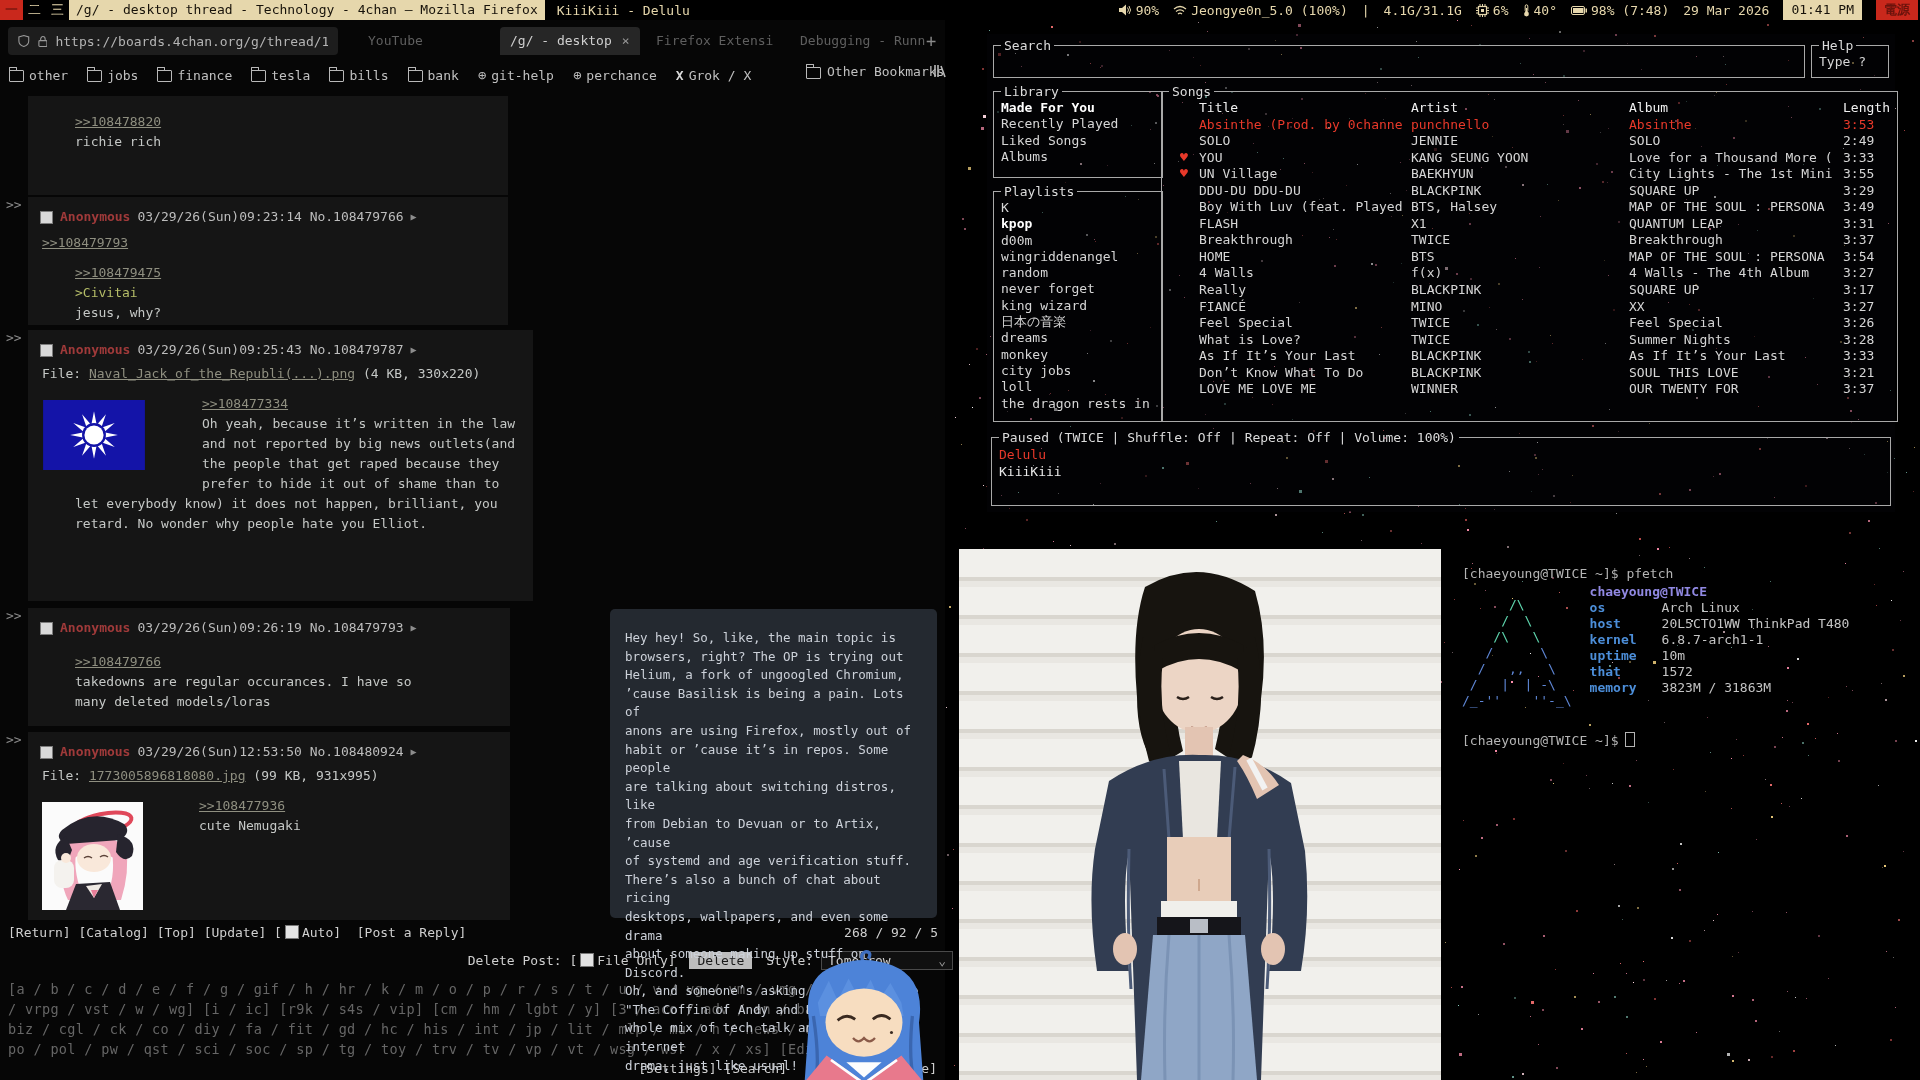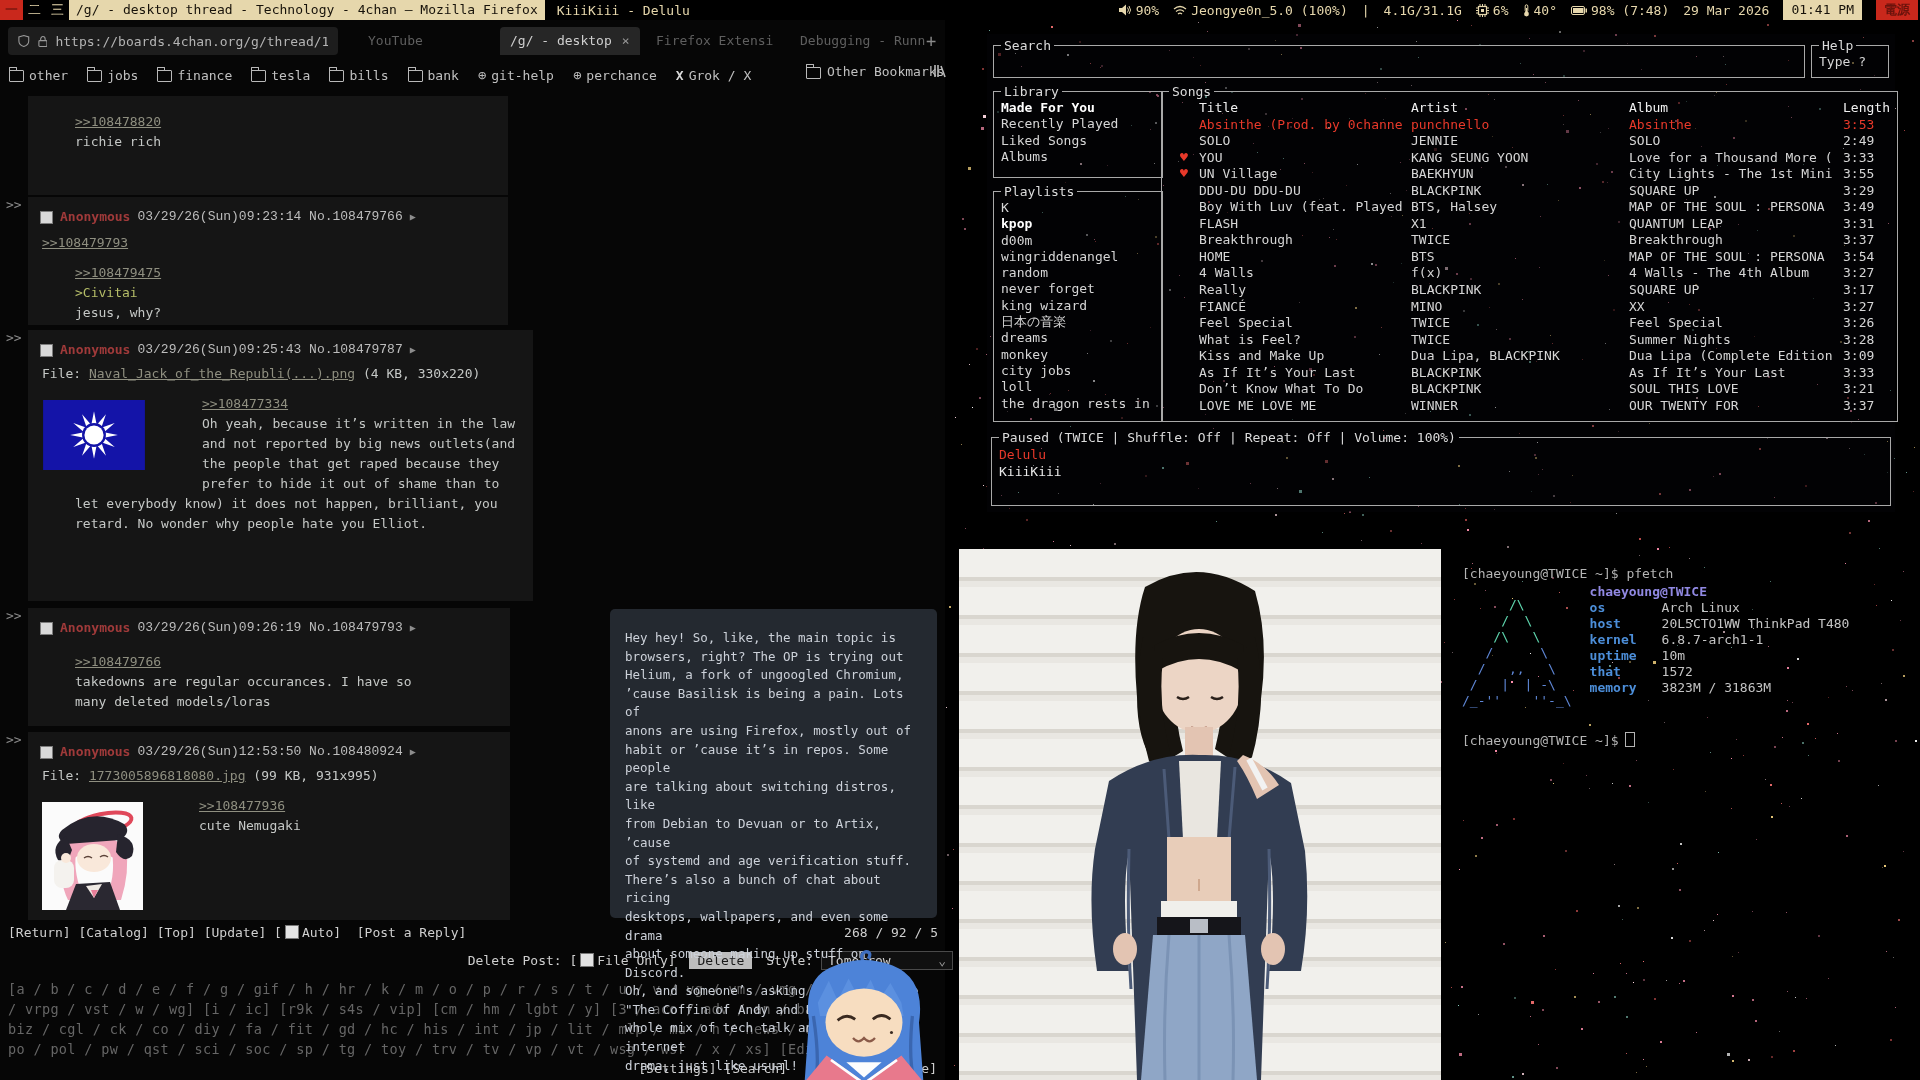--- a/index.html
+++ b/index.html
@@ -39,21 +39,21 @@
   .bicon[data-icon="x"]::before{content:"X";color:#d8d8d8;font-weight:bold;font-size:13px;}
   #other-bookmarks{position:absolute;left:806px;top:44px;display:flex;gap:6px;align-items:center;color:#c0c0c0;}
   #library-icon{position:absolute;left:934px;top:44px;color:#b9b9b9;}
   
   #thread{position:absolute;left:0;top:76px;width:945px;height:828px;}
   .gutter{position:absolute;left:6px;color:#8a8a8a;}
   .postcard{position:absolute;background:#151515;padding:10px 12px;box-sizing:border-box;line-height:20px;}
   .phead{display:flex;align-items:center;gap:7px;white-space:nowrap;}
   .pcheck{width:13px;height:13px;background:#d9d9d9;border:1px solid #7c7c7c;display:inline-block;box-sizing:border-box;}
   .pname{color:#a03a3a;font-weight:bold;}
-  .pstamp{color:#bdbdbd;font-family:Liberation Mono, monospace;}
+  .pstamp{color:#bdbdbd;}
   .pmenu{color:#8d8d8d;font-size:10px;}
   a.qlink,.qlink{color:#8f8f80;text-decoration:underline;cursor:pointer;}
   .backlink{margin:6px 0 0 2px;}
   .fileline{margin:4px 0 0 2px;white-space:nowrap;}
   .bq{margin:14px 0 0 35px;}
   .bq .bq-text{white-space:pre-wrap;color:#c5c8c6;}
   .green{color:#b5bd68;}
   .thumb{float:left;margin:6px 56px 10px 2px;}
   .bq-wrap{margin:10px 0 0 0;}
   .bq-wrap .inner{margin-left:35px;}
@@ -1333,33 +1333,26 @@
           <div class="songrow">
             <span class="heart">♥</span>
             <span>Feel Special</span>
             <span>TWICE</span>
             <span>Feel Special</span>
             <span class="col-len">3:26</span>
           </div>
 
           <div class="songrow">
             <span class="heart">♥</span>
-            <span>What is Feel?</span>
+            <span>What is Love?</span>
             <span>TWICE</span>
             <span>Summer Nights</span>
             <span class="col-len">3:28</span>
           </div>
 
-          <div class="songrow">
-            <span class="heart">♥</span>
-            <span>Kiss and Make Up</span>
-            <span>Dua Lipa, BLACKPINK</span>
-            <span>Dua Lipa (Complete Edition</span>
-            <span class="col-len">3:09</span>
-          </div>
 
           <div class="songrow">
             <span class="heart">♥</span>
             <span>As If It’s Your Last</span>
             <span>BLACKPINK</span>
             <span>As If It’s Your Last</span>
             <span class="col-len">3:33</span>
           </div>
 
           <div class="songrow">

